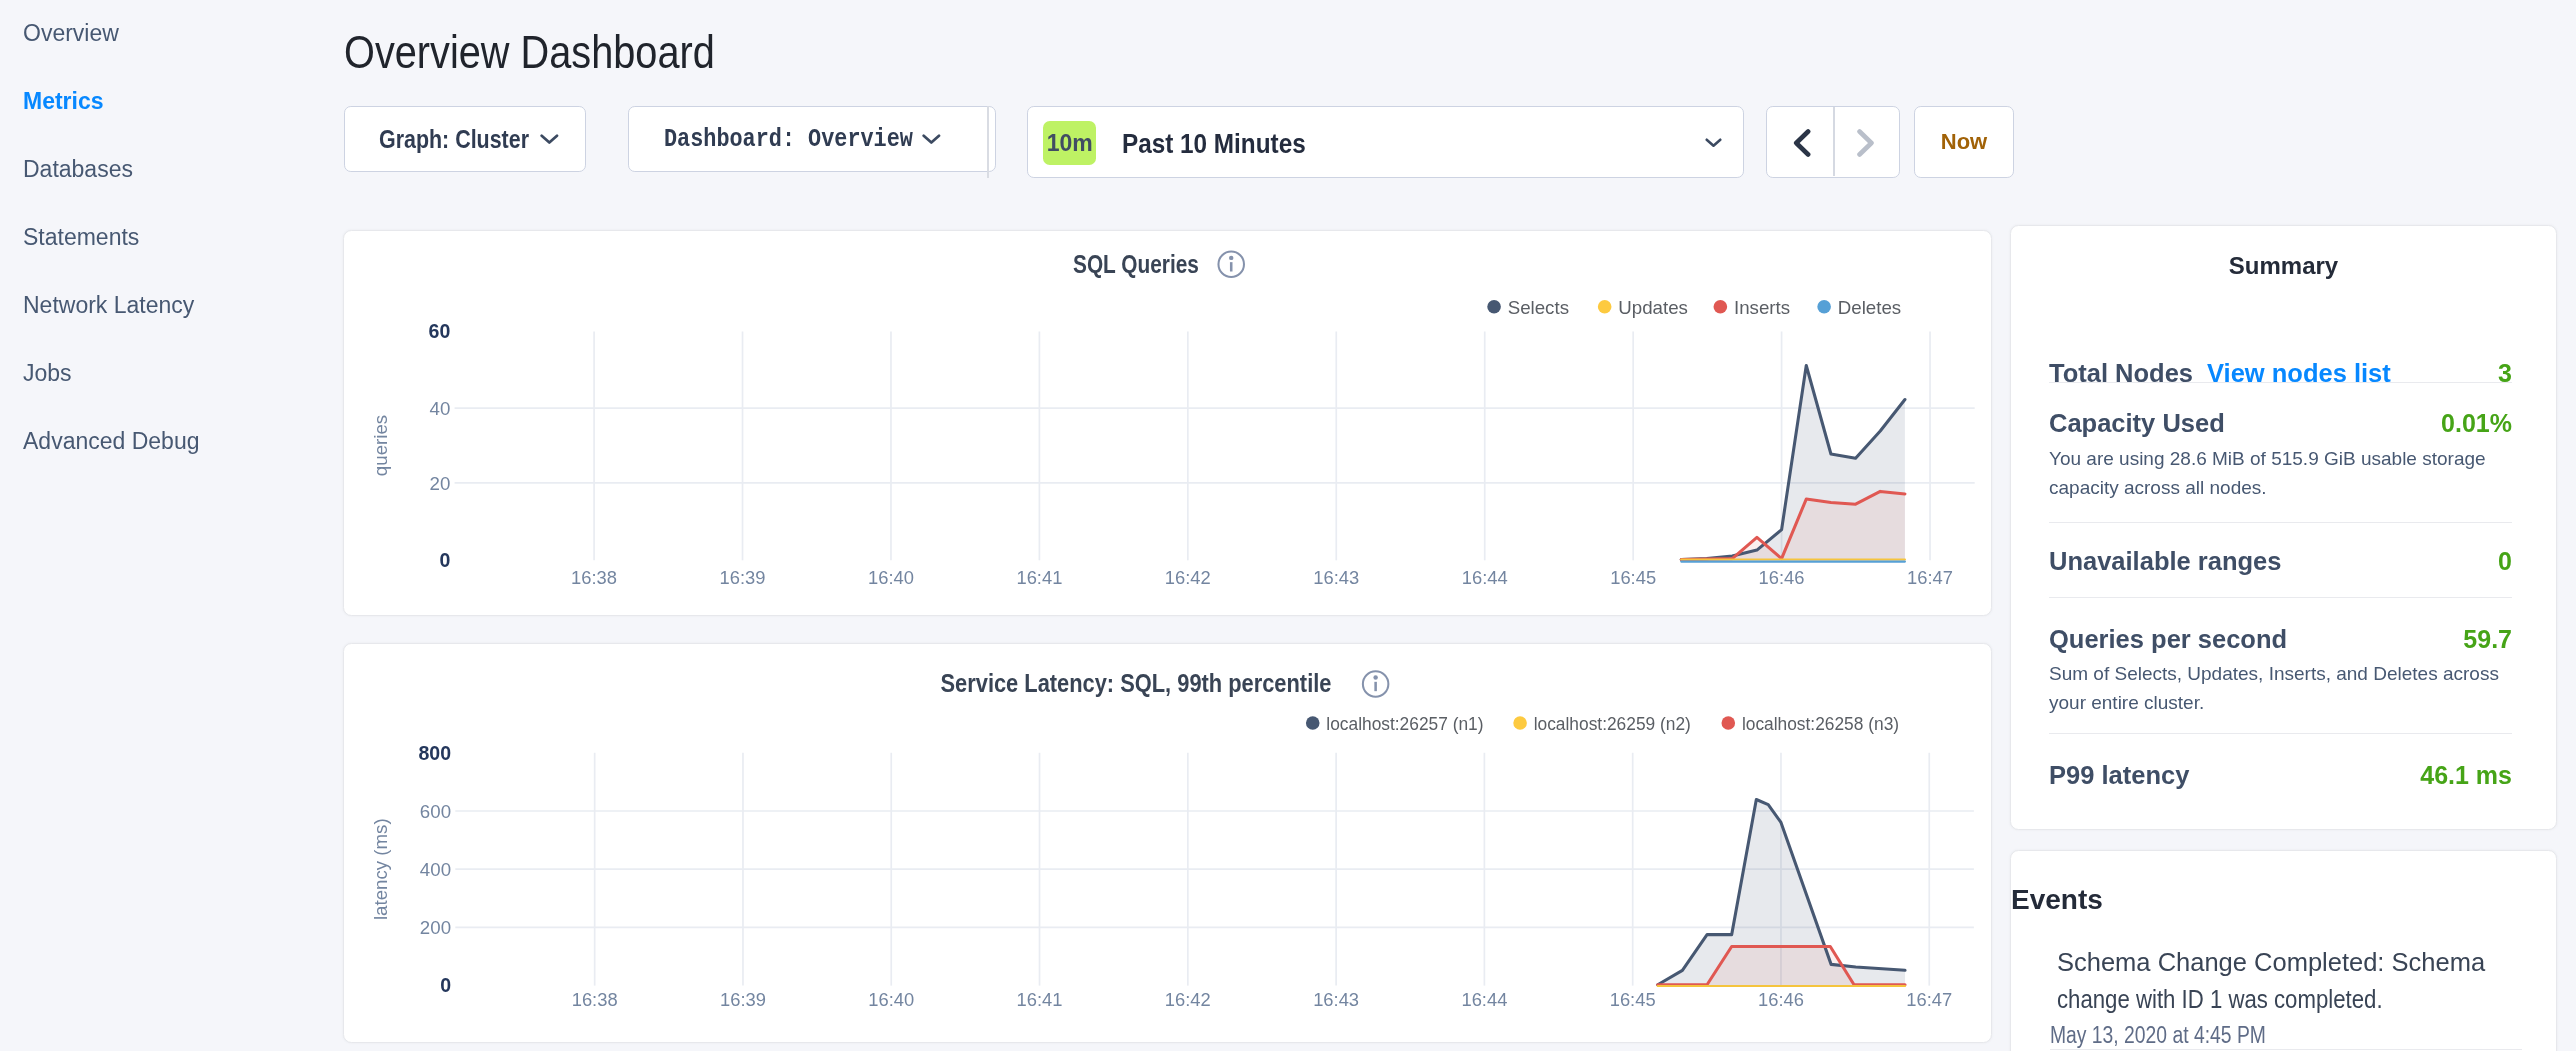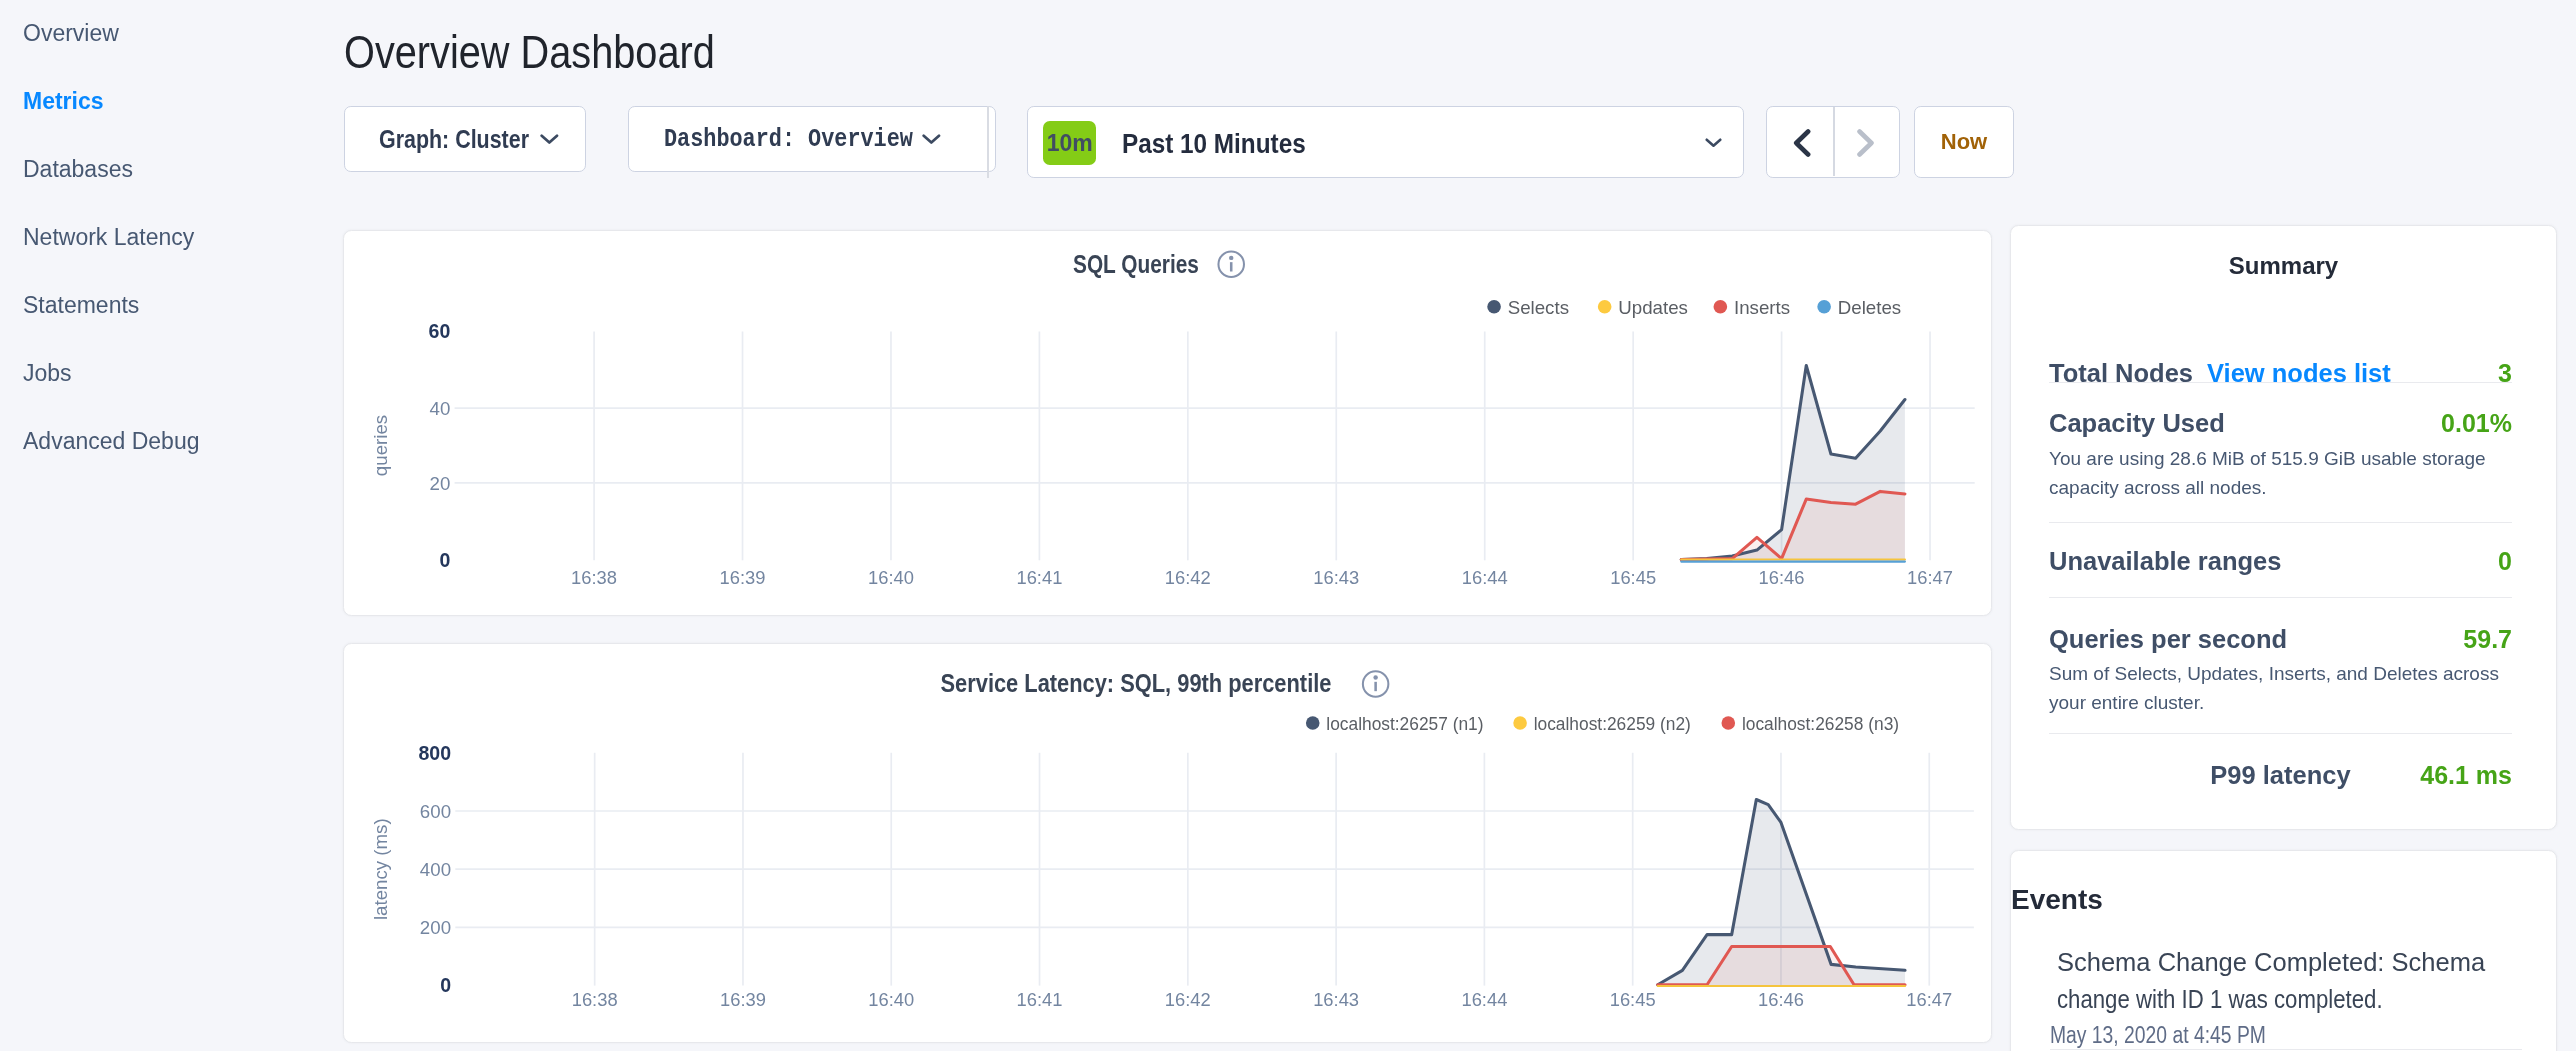--- a/index.html
+++ b/index.html
@@ -6,36 +6,36 @@
 html,body { width:2576px; height:1051px; overflow:hidden; }
 body { background:#f5f6fa; font-family:"Liberation Sans", sans-serif; position:relative; }
 .nav { position:absolute; left:23px; top:-0.9px; }
 .nav div { height:68px; line-height:68px; font-size:23px; color:#475872; }
 .nav .active { color:#0788ff; font-weight:bold; }
 h1 { position:absolute; left:344px; top:28px; font-size:47px; line-height:47px; font-weight:400; color:#20242c; transform:scaleX(0.845); transform-origin:left center; white-space:nowrap; }
 .btn { position:absolute; top:106px; height:66px; background:#fff; border:1.7px solid #cdd3e2; border-radius:6.8px; }
 .btnlabel { position:absolute; top:50%; transform:translateY(-50%) scaleX(0.84); transform-origin:left center; font-size:25.5px; font-weight:bold; color:#303c52; white-space:nowrap; }
 .chev { position:absolute; top:50%; margin-top:-6px; }
 .vdiv { position:absolute; left:987px; top:106px; width:1.7px; height:72px; background:#d9dce3; }
-.badge { position:absolute; left:15.3px; top:13.6px; width:53px; height:44px; background:#84cc16; border-radius:6.8px; text-align:center; line-height:44px; font-size:23px; font-weight:bold; color:#414d63; }
+.badge { position:absolute; left:15.3px; top:13.6px; width:53px; height:44px; background:#bef264; border-radius:6.8px; text-align:center; line-height:44px; font-size:23px; font-weight:bold; color:#414d63; }
 .card { position:absolute; background:#fff; border:1.7px solid #e7e8ec; border-radius:8.5px; box-shadow:0 0 2.6px rgba(60,70,90,.07); }
 .srow { position:absolute; left:38px; right:44px; }
 .slabel { font-size:25.5px; font-weight:bold; color:#3f4e66; }
 .sval { position:absolute; right:0; top:0; font-size:25px; font-weight:bold; color:#46a417; }
 .sdesc { position:absolute; left:38px; font-size:19px; line-height:28.5px; color:#475872; }
 .sdivider { position:absolute; left:38px; right:44px; height:1.3px; background:#e9eaee; }
 </style>
 </head>
 <body>
 <div class="nav">
   <div>Overview</div>
   <div class="active">Metrics</div>
   <div>Databases</div>
+  <div>Statements</div>
   <div>Network Latency</div>
-  <div>Statements</div>
   <div>Jobs</div>
   <div>Advanced Debug</div>
 </div>
 <h1>Overview Dashboard</h1>
 
 <div class="btn" style="left:344px;width:242px;">
   <span class="btnlabel" style="left:34px;">Graph: Cluster</span>
   <svg class="chev" style="left:195px;margin-top:-5.1px;" width="18.7" height="10.2" viewBox="0 0 22 12">
       <path d="M2 2 L11 10 L20 2" fill="none" stroke="#3c4a61" stroke-width="3.2" stroke-linecap="round" stroke-linejoin="round"></path>
     </svg>
@@ -180,21 +180,21 @@
   <div class="sdivider" style="top:296px;"></div>
   <div class="srow" style="top:321px;height:29px;">
     <span class="slabel">Unavailable ranges</span><span class="sval">0</span>
   </div>
   <div class="sdivider" style="top:371px;"></div>
   <div class="srow" style="top:399px;height:29px;">
     <span class="slabel">Queries per second</span><span class="sval">59.7</span>
   </div>
   <div class="sdesc" style="top:434px;">Sum of Selects, Updates, Inserts, and Deletes across<br>your entire cluster.</div>
   <div class="sdivider" style="top:507px;"></div>
-  <div class="srow" style="top:535px;height:29px;text-align:center;">
+  <div class="srow" style="top:535px;height:29px;">
     <span class="slabel">P99 latency</span><span class="sval">46.1 ms</span>
   </div>
 </div>
 
 <div class="card" style="left:2010px;top:850px;width:547px;height:306px;">
   <div style="position:absolute;left:0;right:0;top:33px;font-size:28px;font-weight:bold;color:#242b39;">Events</div>
   <div style="position:absolute;left:39px;top:93px;font-size:25.5px;line-height:37px;color:#394455;margin-left:7px;">Schema Change Completed: Schema<br><span style="display:inline-block;transform:scaleX(0.87);transform-origin:left center;">change with ID 1 was completed.</span></div>
   <div style="position:absolute;left:39px;top:171px;font-size:23px;color:#5f6c87;transform:scaleX(0.84);transform-origin:left center;white-space:nowrap;">May 13, 2020 at 4:45 PM</div>
   <div class="sdivider" style="left:39px;right:34px;top:198px;"></div>
 </div>

